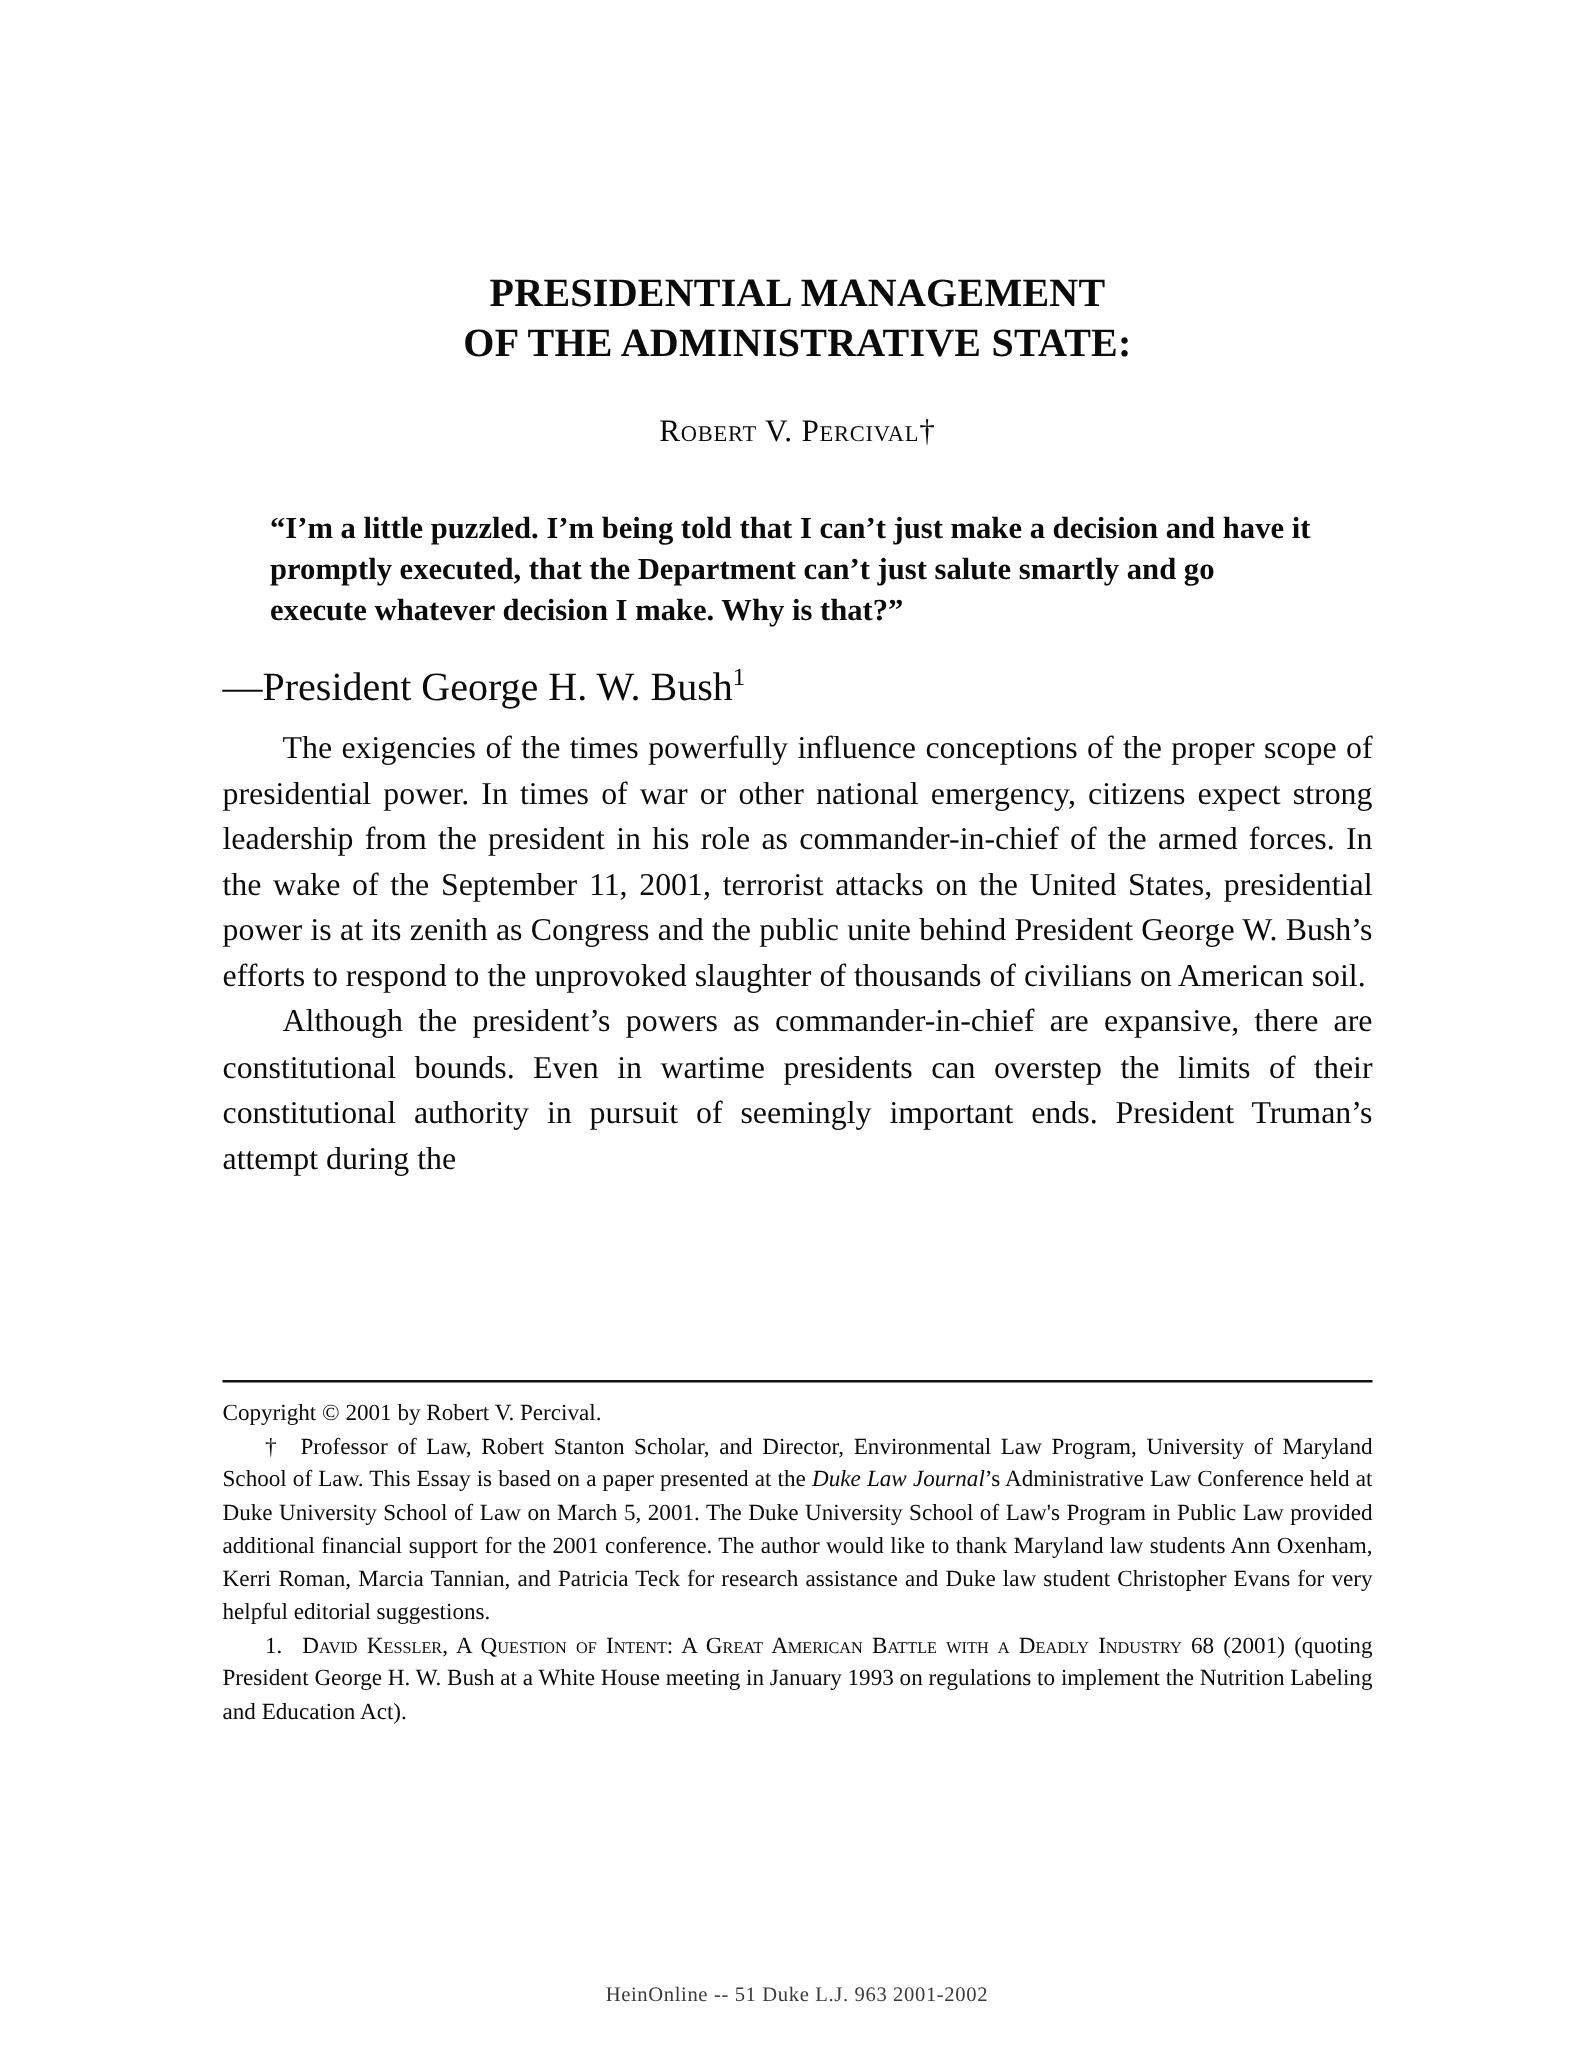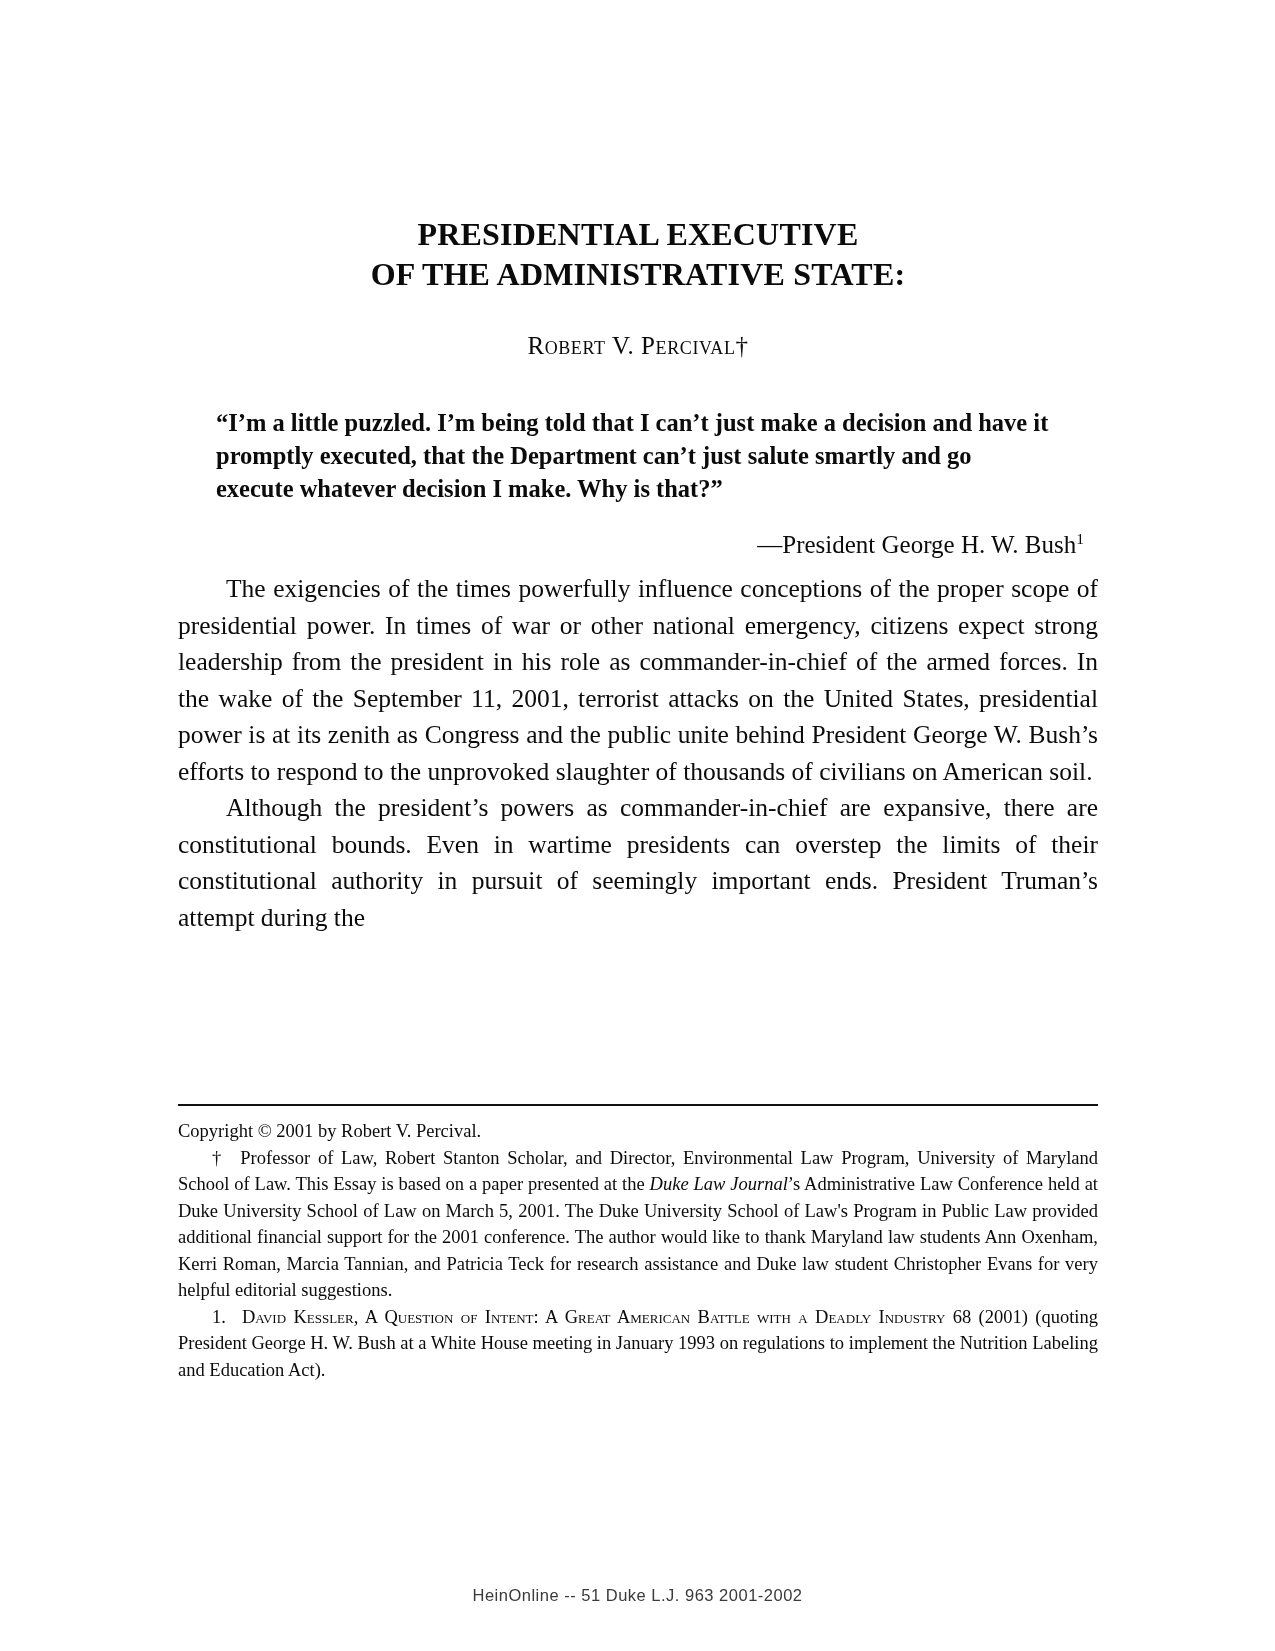--- a/index.html
+++ b/index.html
@@ -52,22 +52,21 @@
     margin-left: 38px;
     margin-right: 48px;
     font-size: 24.5px;
     line-height: 33px;
     text-align: left;
     font-weight: bold;
   }
   .attribution {
     margin-top: 26px;
     margin-right: 14px;
-    text-align: right;
-    font-size: 25px;
+    font-size: 32px;
   }
   sup.fn {
     font-size: 0.62em;
     vertical-align: super;
     line-height: 0;
   }
 
   
   .section-heading {
     text-align: center;
@@ -115,35 +114,35 @@
   .ital { font-style: italic; margin-top: 16px; }
   .marker-gap { display: inline-block; width: 16px; }
 
   
   .hein-stamp {
     position: absolute;
     left: 0;
     top: 1586px;
     width: 1275px;
     text-align: center;
-    font-family: Liberation Sans, sans-serif;
+    font-family: Liberation Serif, serif;
     font-size: 16.5px;
     letter-spacing: 0.5px;
     color: #3a3a3a;
   }
 </style>
 </head>
 <body>
 
 <div class="page">
 
   <div class="content">
 
     <div class="title-block">
-      <div class="title-line">PRESIDENTIAL EXECUTIVE</div>
+      <div class="title-line">PRESIDENTIAL MANAGEMENT</div>
       <div class="title-line">OF THE ADMINISTRATIVE STATE:</div>
     </div>
 
     <div class="author">Robert V. Percival†</div>
 
     <div class="epigraph">“I’m a little puzzled. I’m being told that I can’t just make a decision and have it promptly executed, that the Department can’t just salute smartly and go execute whatever decision I make. Why is that?”</div>
 
     <div class="attribution">
       <span>—President George H. W. Bush</span><sup class="fn">1</sup>
     </div>

